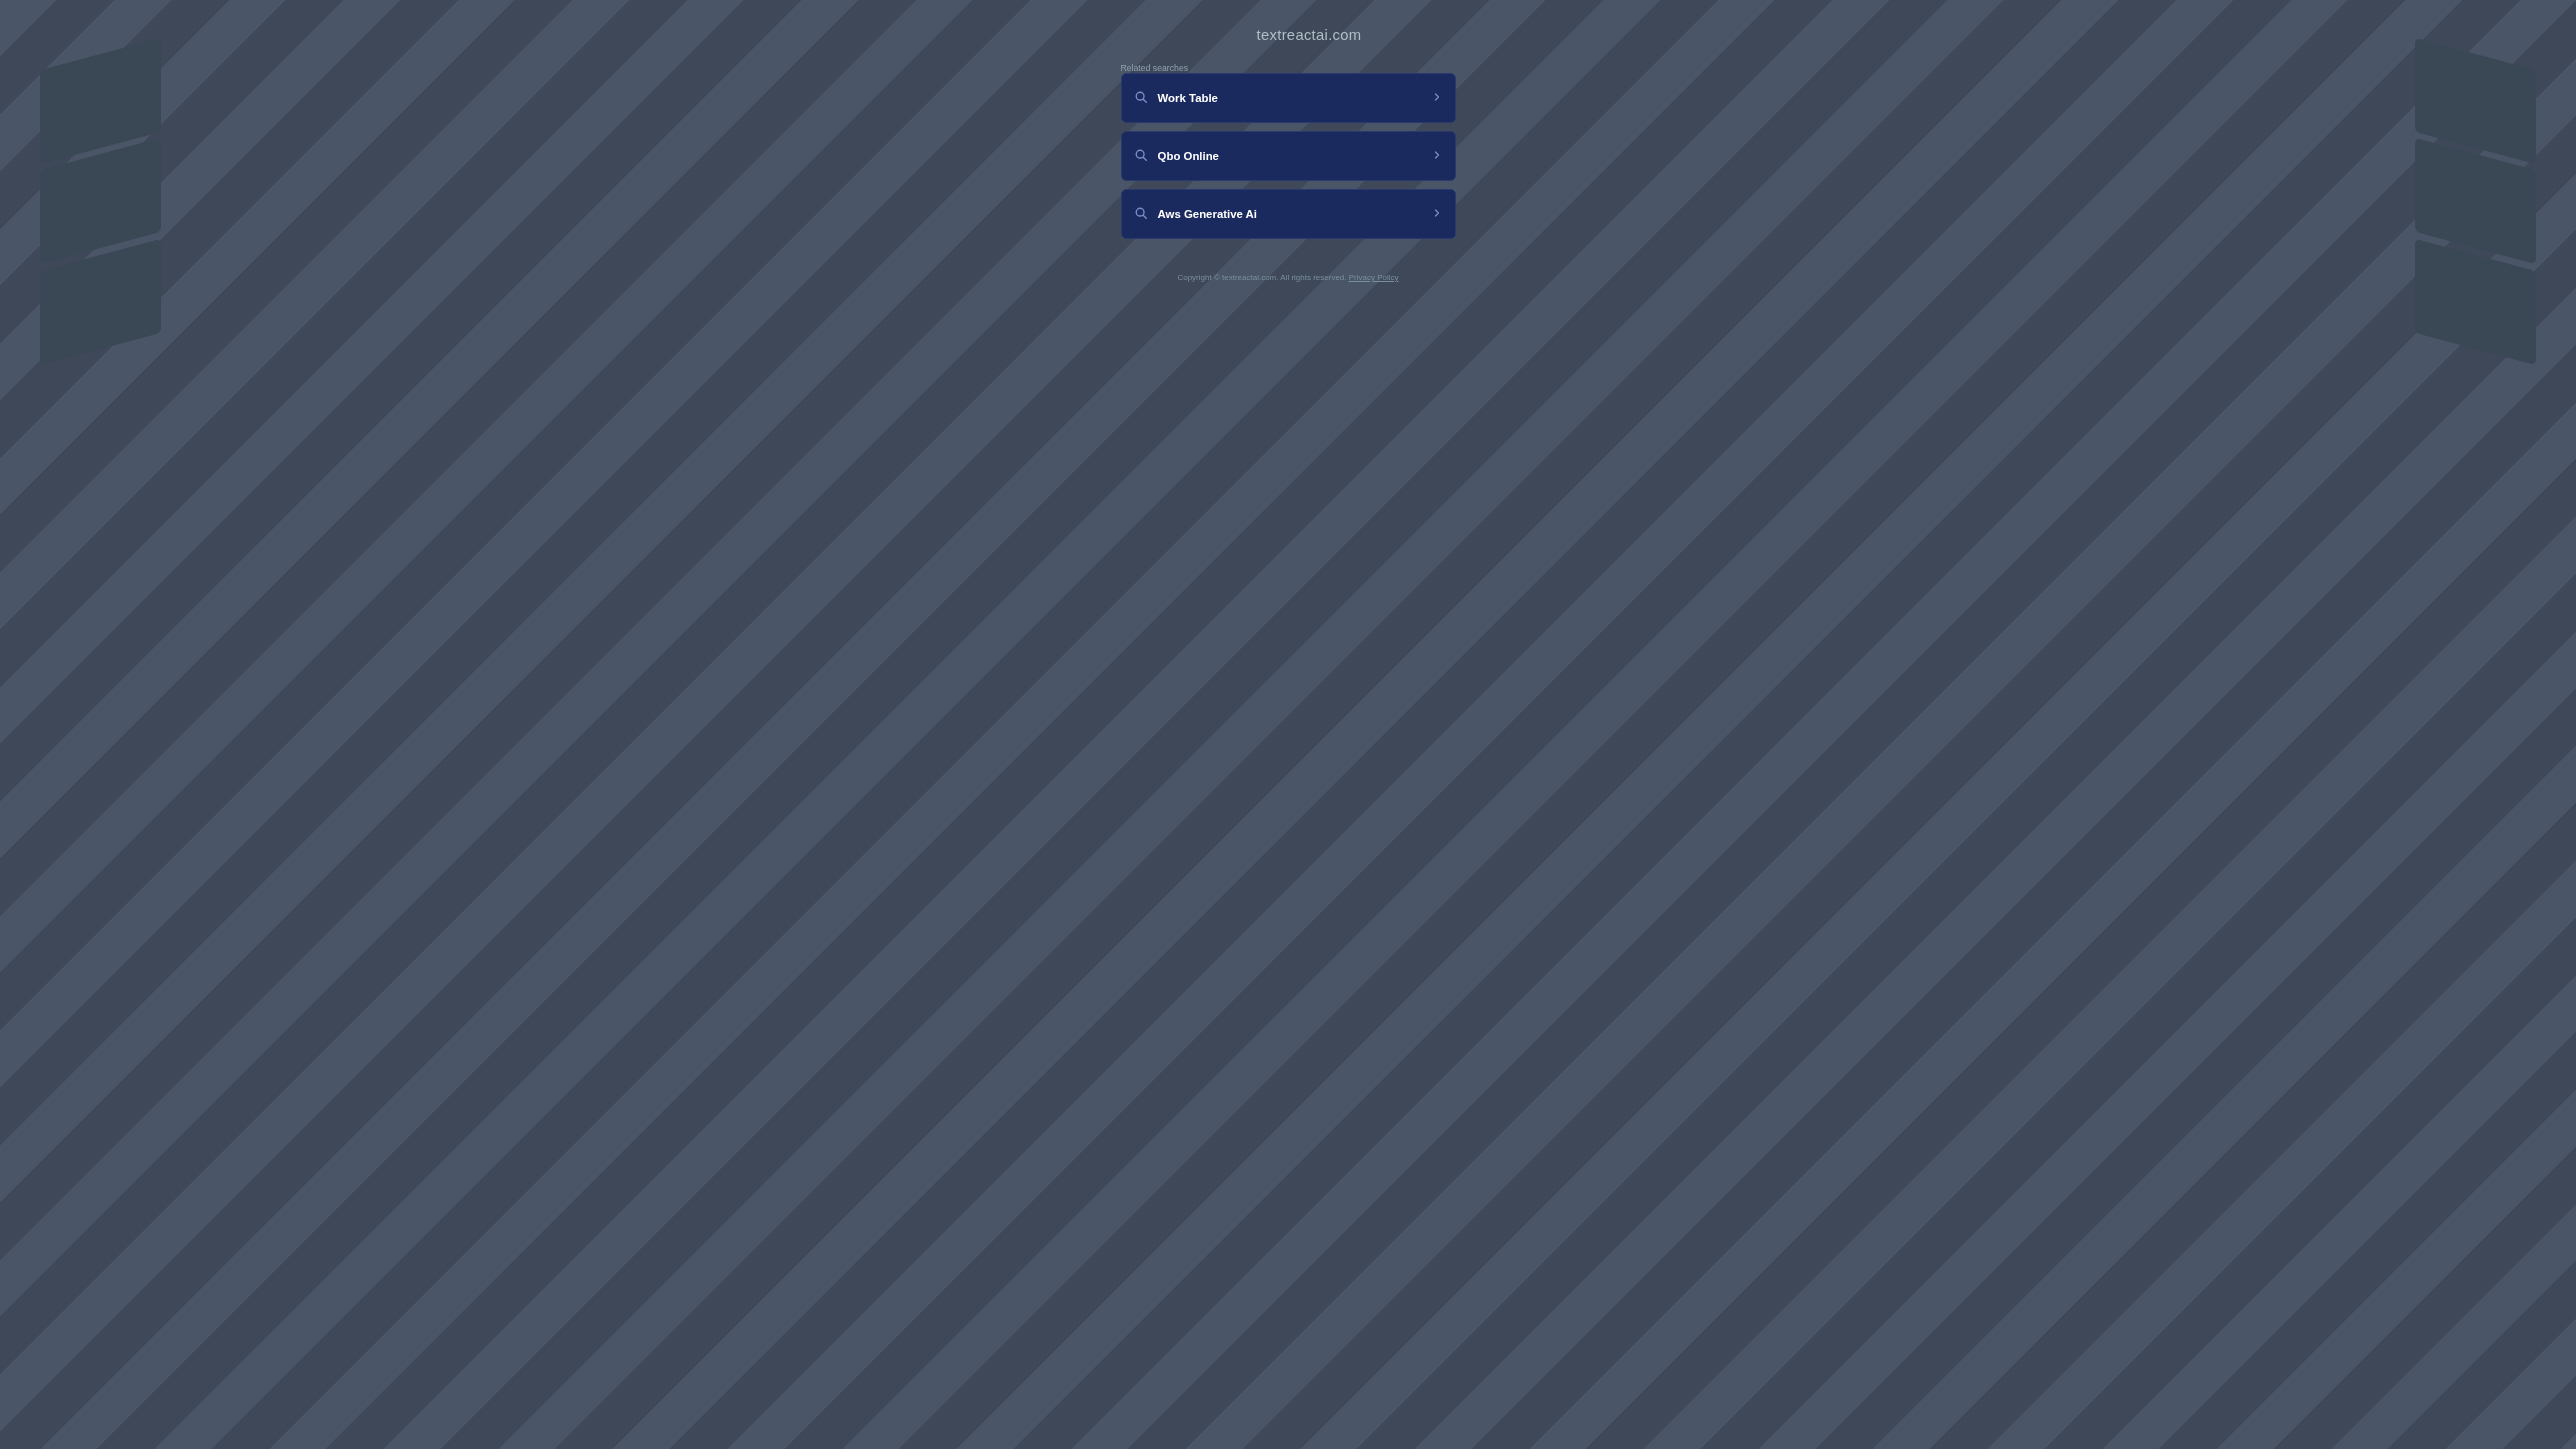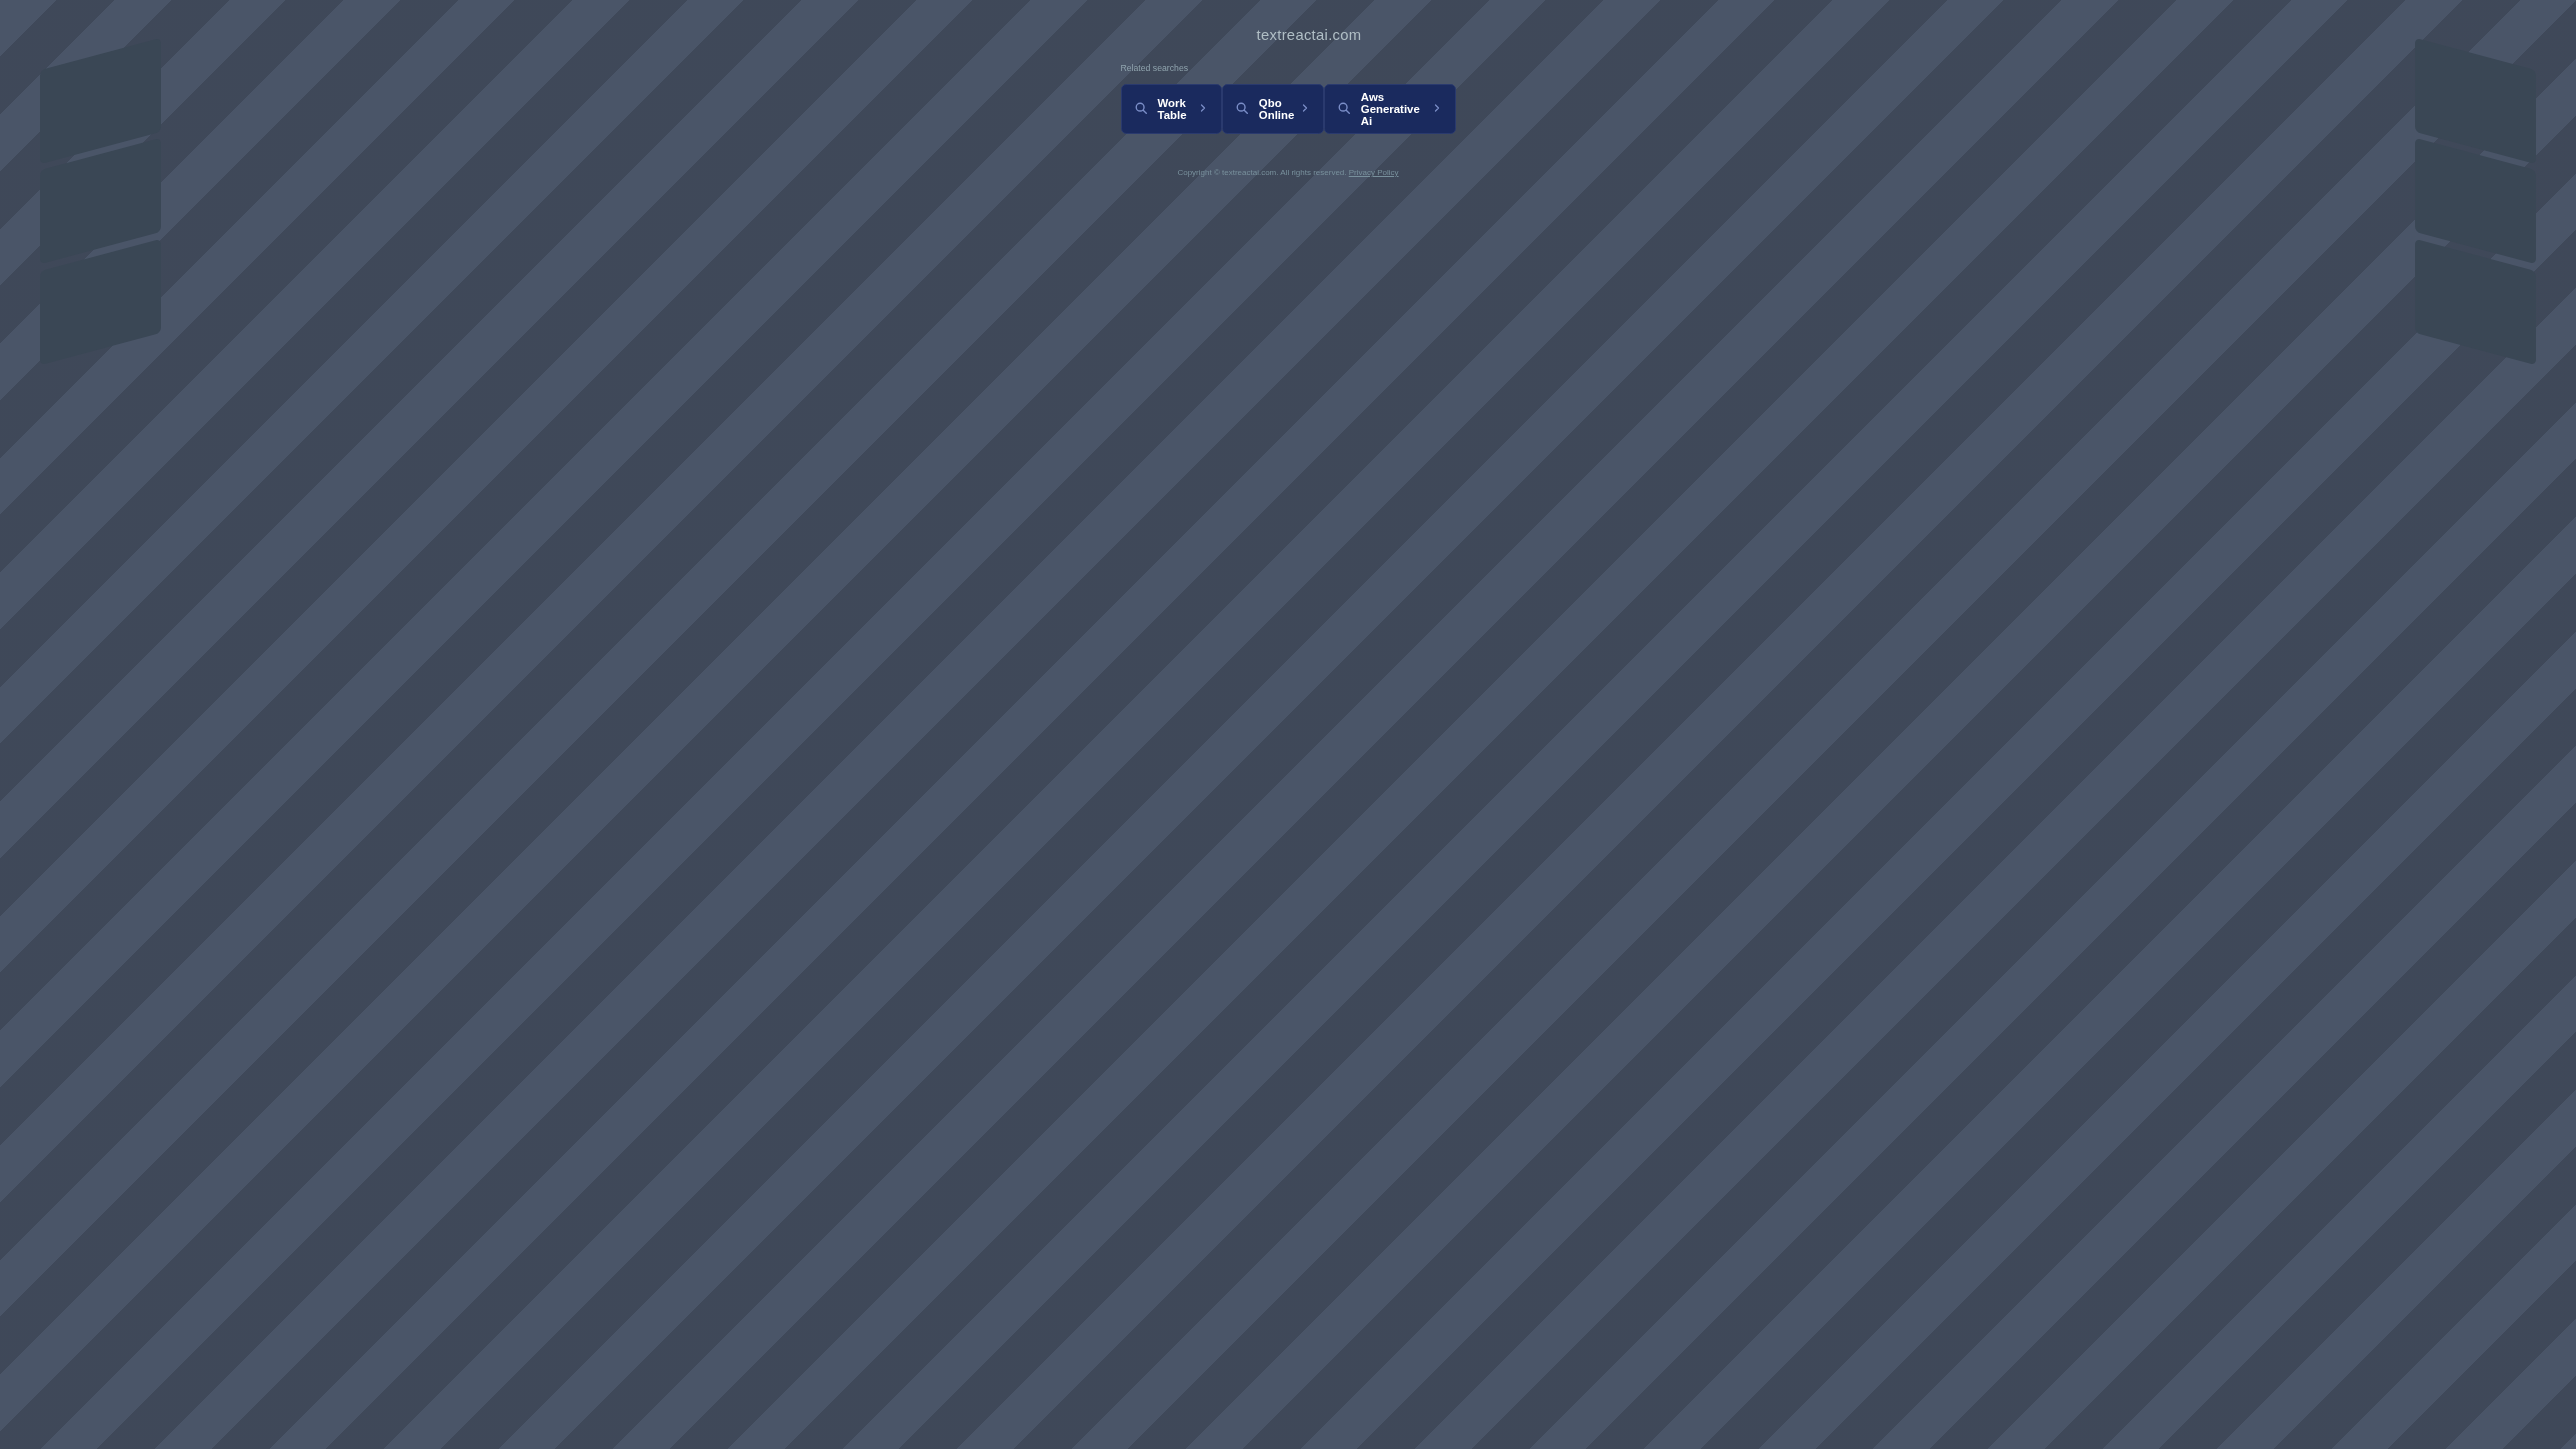--- a/index.html
+++ b/index.html
@@ -96,28 +96,29 @@
       font-weight: normal;
       margin-bottom: 20px;
       letter-spacing: 0.3px;
       padding-left: 42px;
     }
 
     .related-searches-label {
       color: #90a4ae;
       font-size: 8.7px;
       align-self: flex-start;
-      margin-bottom: 11px;
+      margin-bottom: 0;
       text-align: center;
     }
 
     .search-items {
       width: 100%;
       display: flex;
-      flex-direction: row;
+      flex-direction: column;
+      gap: 8px;
     }
 
     .search-item {
       background: #1a2a5e;
       border: 0.7px solid #2a3a6e;
       border-radius: 5.4px;
       display: flex;
       align-items: center;
       padding: 0 12px;
       height: 50px;

